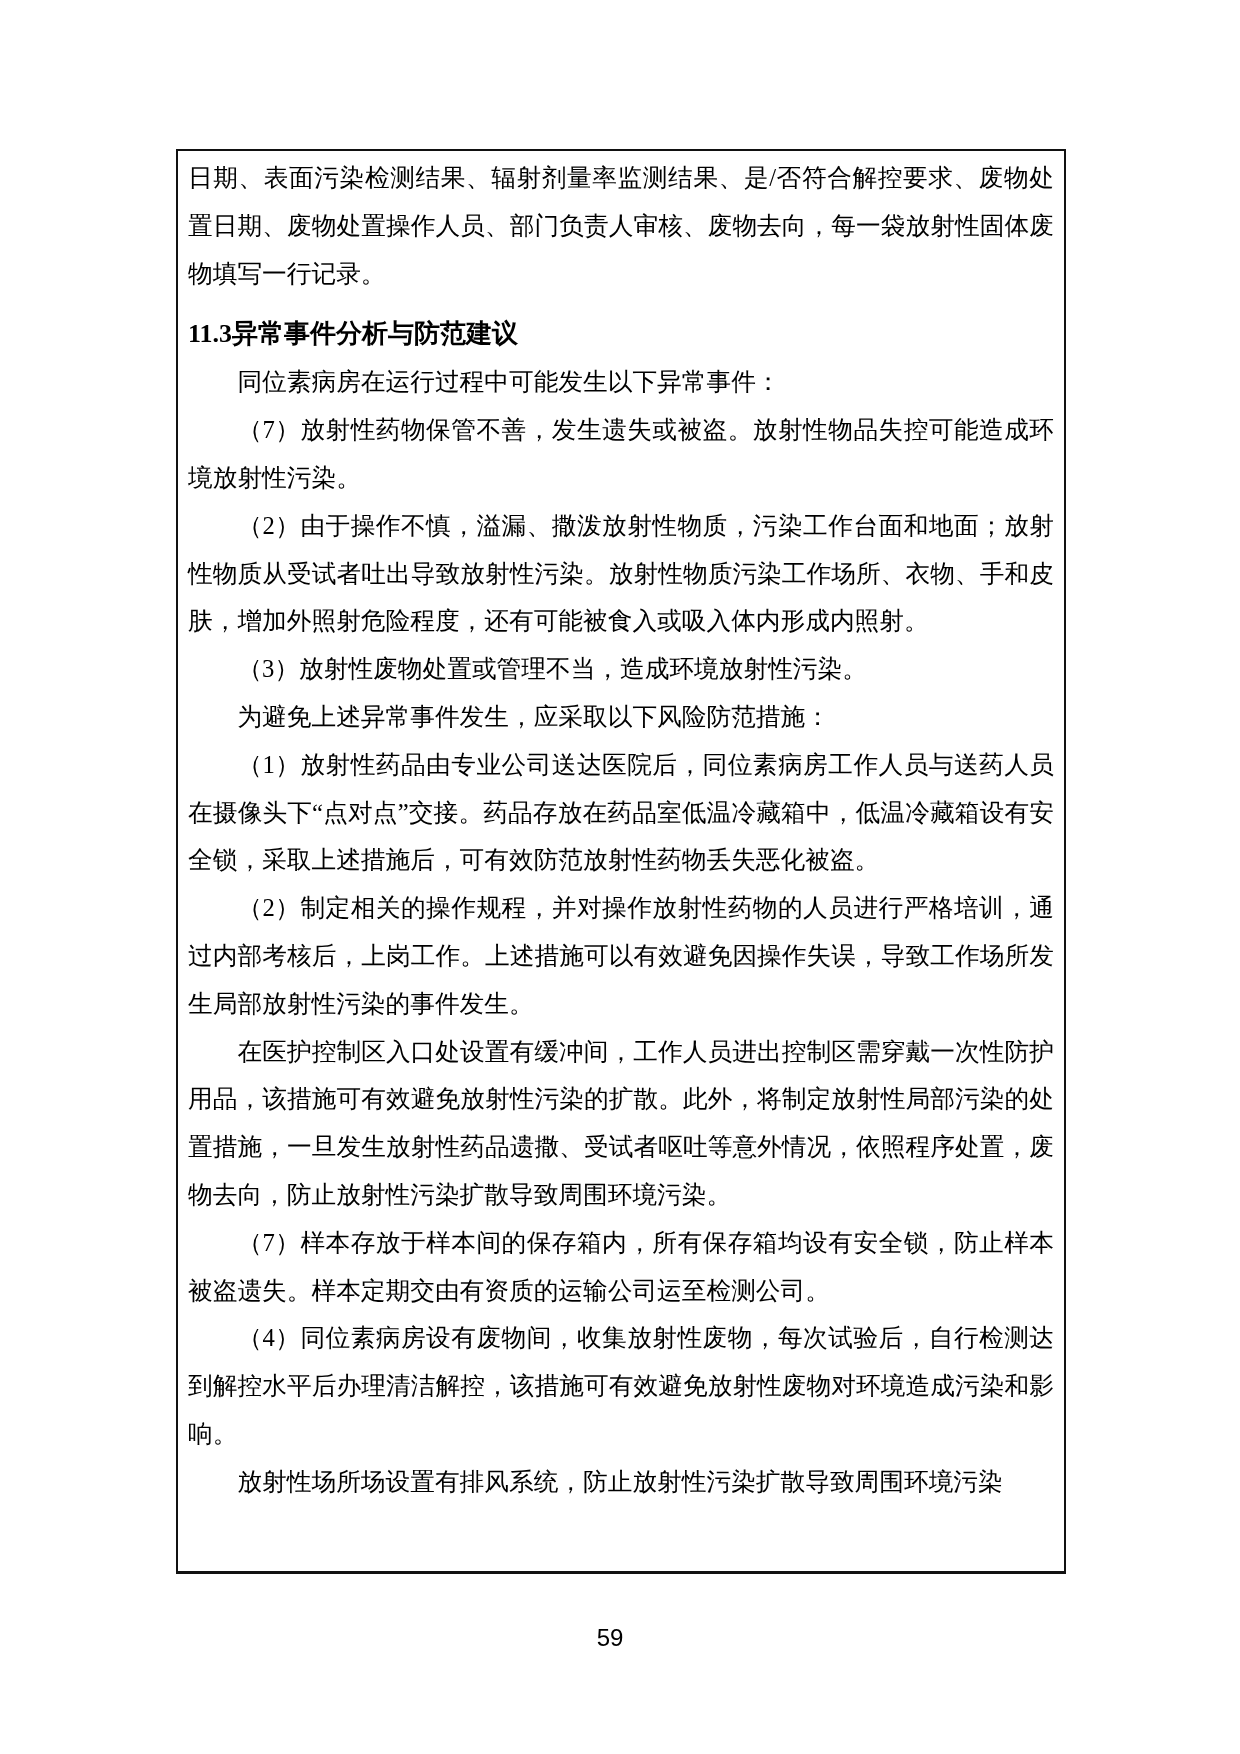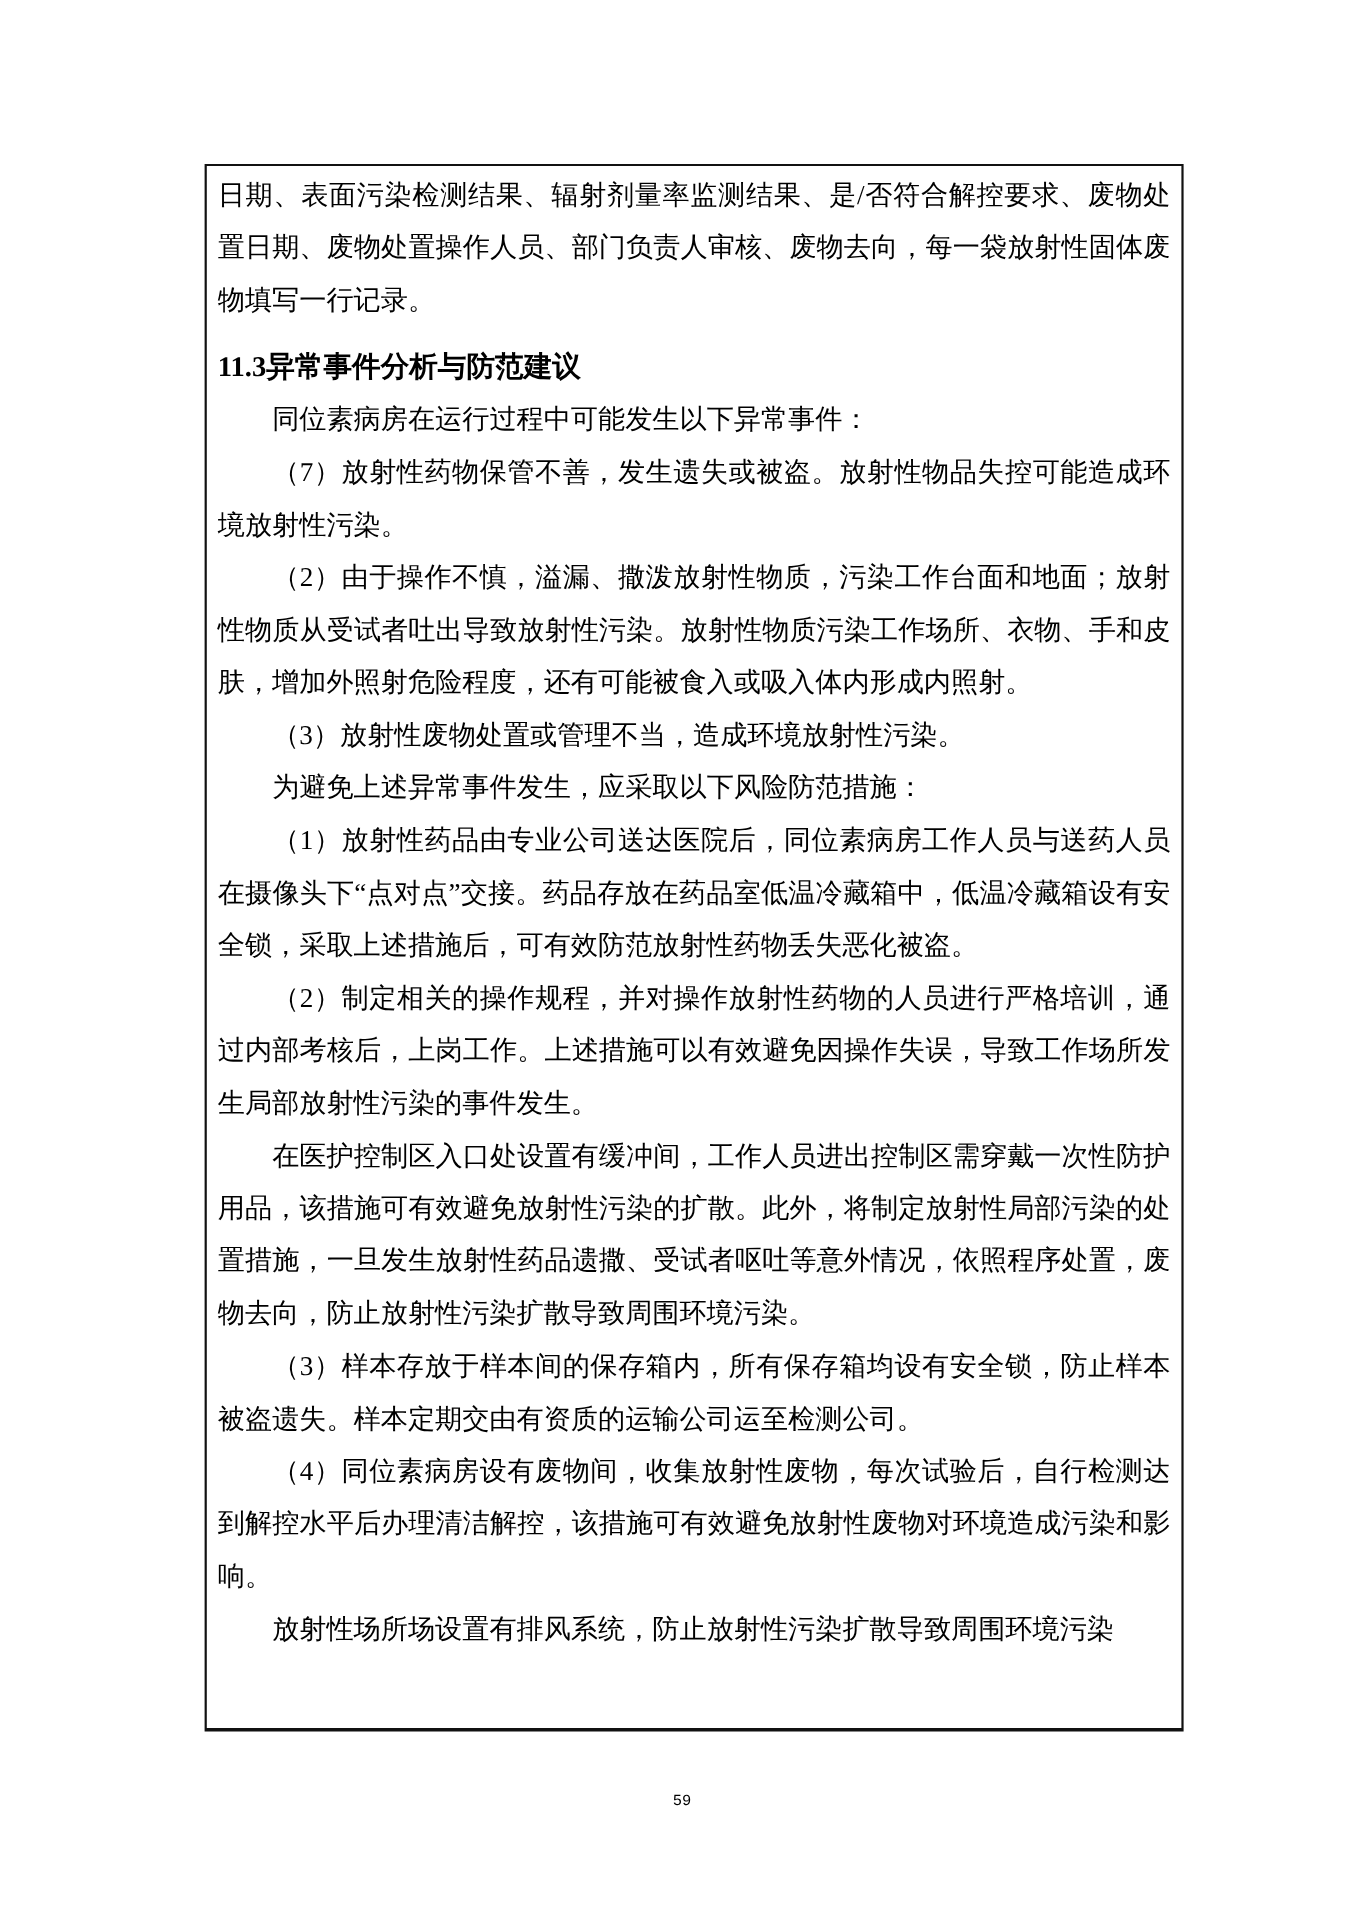--- a/index.html
+++ b/index.html
@@ -8,21 +8,20 @@
     background: #ffffff;
   }
   .page {
     position: relative;
     width: 1220px;
     height: 1754px;
     background: #ffffff;
     color: #000000;
     font-family: "Liberation Serif", serif;
     overflow: hidden;
-    margin-left: 10px;
   }
   .content-box {
     position: absolute;
     left: 176px;
     top: 149px;
     width: 890px;
     height: 1425px;
     box-sizing: border-box;
     border: 2px solid #111111;
     border-bottom-width: 3px;
@@ -50,42 +49,42 @@
     text-align: left;
     font-family: "Liberation Serif", serif;
     color: #000000;
   }
   .page-number {
     position: absolute;
     left: 0;
     top: 1624px;
     width: 100%;
     text-align: center;
-    font-size: 14px;
+    font-size: 24px;
     line-height: 28px;
-    font-family: Liberation Mono, monospace;
+    font-family: Liberation Sans, sans-serif;
     color: #000000;
   }
 </style>
 </head>
 <body>
 
 <div class="page">
   <div class="content-box">
     <p class="body-par">日期、表面污染检测结果、辐射剂量率监测结果、是/否符合解控要求、废物处置日期、废物处置操作人员、部门负责人审核、废物去向，每一袋放射性固体废物填写一行记录。</p>
 
     <h2 class="section-heading">11.3异常事件分析与防范建议</h2>
 
     <p class="body-par indent">同位素病房在运行过程中可能发生以下异常事件：</p>
     <p class="body-par indent">（7）放射性药物保管不善，发生遗失或被盗。放射性物品失控可能造成环境放射性污染。</p>
     <p class="body-par indent">（2）由于操作不慎，溢漏、撒泼放射性物质，污染工作台面和地面；放射性物质从受试者吐出导致放射性污染。放射性物质污染工作场所、衣物、手和皮肤，增加外照射危险程度，还有可能被食入或吸入体内形成内照射。</p>
     <p class="body-par indent">（3）放射性废物处置或管理不当，造成环境放射性污染。</p>
     <p class="body-par indent">为避免上述异常事件发生，应采取以下风险防范措施：</p>
     <p class="body-par indent">（1）放射性药品由专业公司送达医院后，同位素病房工作人员与送药人员在摄像头下“点对点”交接。药品存放在药品室低温冷藏箱中，低温冷藏箱设有安全锁，采取上述措施后，可有效防范放射性药物丢失恶化被盗。</p>
     <p class="body-par indent">（2）制定相关的操作规程，并对操作放射性药物的人员进行严格培训，通过内部考核后，上岗工作。上述措施可以有效避免因操作失误，导致工作场所发生局部放射性污染的事件发生。</p>
     <p class="body-par indent">在医护控制区入口处设置有缓冲间，工作人员进出控制区需穿戴一次性防护用品，该措施可有效避免放射性污染的扩散。此外，将制定放射性局部污染的处置措施，一旦发生放射性药品遗撒、受试者呕吐等意外情况，依照程序处置，废物去向，防止放射性污染扩散导致周围环境污染。</p>
-    <p class="body-par indent">（3）样本存放于样本间的保存箱内，所有保存箱均设有安全锁，防止样本被盗遗失。样本定期交由有资质的运输公司运至检测公司。</p>
+    <p class="body-par indent">（7）样本存放于样本间的保存箱内，所有保存箱均设有安全锁，防止样本被盗遗失。样本定期交由有资质的运输公司运至检测公司。</p>
     <p class="body-par indent">（4）同位素病房设有废物间，收集放射性废物，每次试验后，自行检测达到解控水平后办理清洁解控，该措施可有效避免放射性废物对环境造成污染和影响。</p>
     <p class="body-par indent">放射性场所场设置有排风系统，防止放射性污染扩散导致周围环境污染</p>
   </div>
 
   <div class="page-number">59</div>
 </div>
 
 </body></html>

